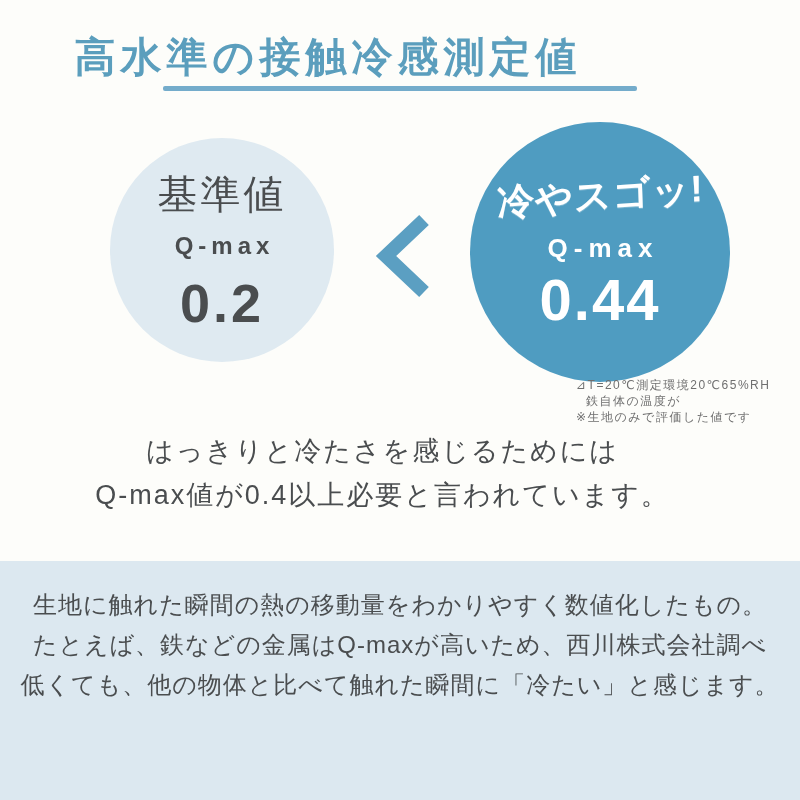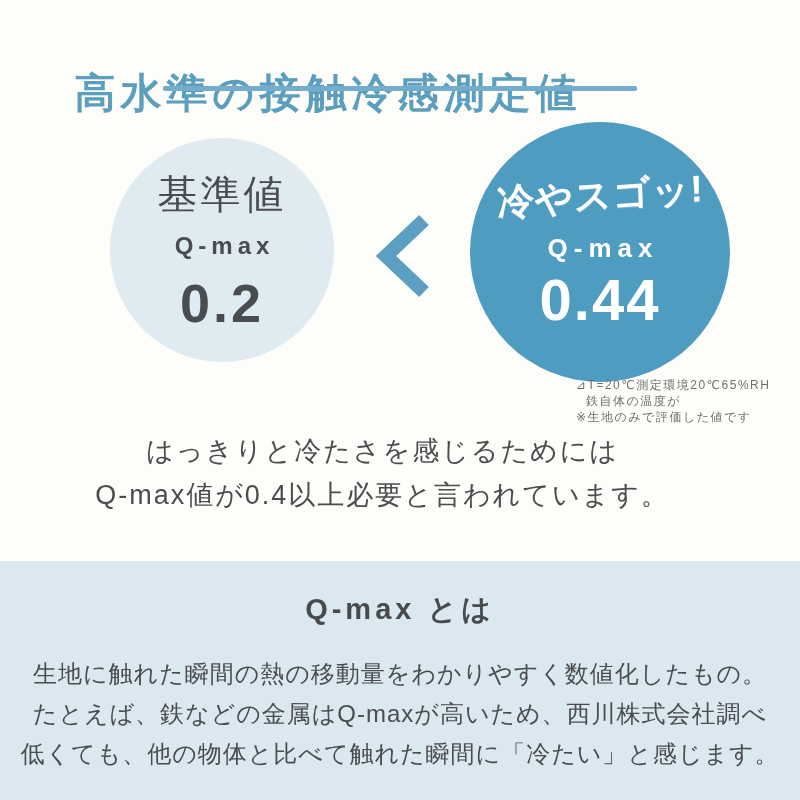--- a/index.html
+++ b/index.html
@@ -15,21 +15,20 @@
     overflow: hidden;
   }
 
   
   .title-wrap {
     position: absolute;
     top: 30px;
     left: 0;
     width: 656px;
     text-align: center;
-    margin-top: 36px;
   }
   .page-title {
     display: inline-block;
     font-size: 41px;
     font-weight: bold;
     letter-spacing: 5px;
     color: #5b9ebd;
   }
   .title-underline {
     position: absolute;
@@ -198,21 +197,20 @@
     <div class="footnote-indent">鉄自体の温度が</div>
     <div>※生地のみで評価した値です</div>
   </div>
 
   <div class="statement">
     <div>はっきりと冷たさを感じるためには</div>
     <div>Q-max値が0.4以上必要と言われています。</div>
   </div>
 
   <div class="explainer">
-    <div class="explainer-heading">Q-max とは</div>
     <div class="explainer-body">
       <div>生地に触れた瞬間の熱の移動量をわかりやすく数値化したもの。</div>
       <div>たとえば、鉄などの金属はQ-maxが高いため、西川株式会社調べ</div>
       <div>低くても、他の物体と比べて触れた瞬間に「冷たい」と感じます。</div>
     </div>
   </div>
 
 </div>
 
 </body></html>

